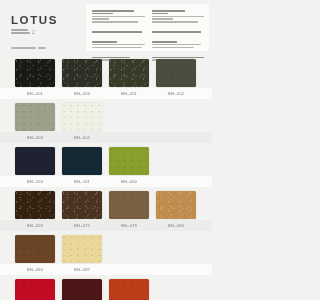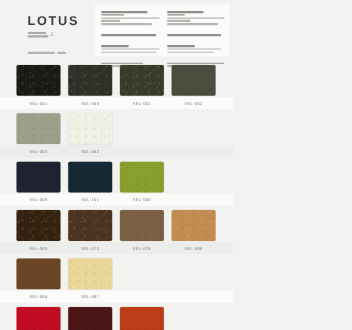--- a/index.html
+++ b/index.html
@@ -15,21 +15,21 @@
   
   .header{
     height:55px;
     display:flex;
     align-items:stretch;
     background:#f2f2f0;
     position:relative;
   }
   .brand-block{
     width:86px;
-    padding:14px 0 0 25px;
+    padding:14px 0 0 11px;
     box-sizing:border-box;
   }
   .brand-title{
     font-size:11.5px;
     letter-spacing:1.6px;
     color:#3d3d3d;
     font-weight:700;
   }
   .brand-sub{
     margin-top:3px;

